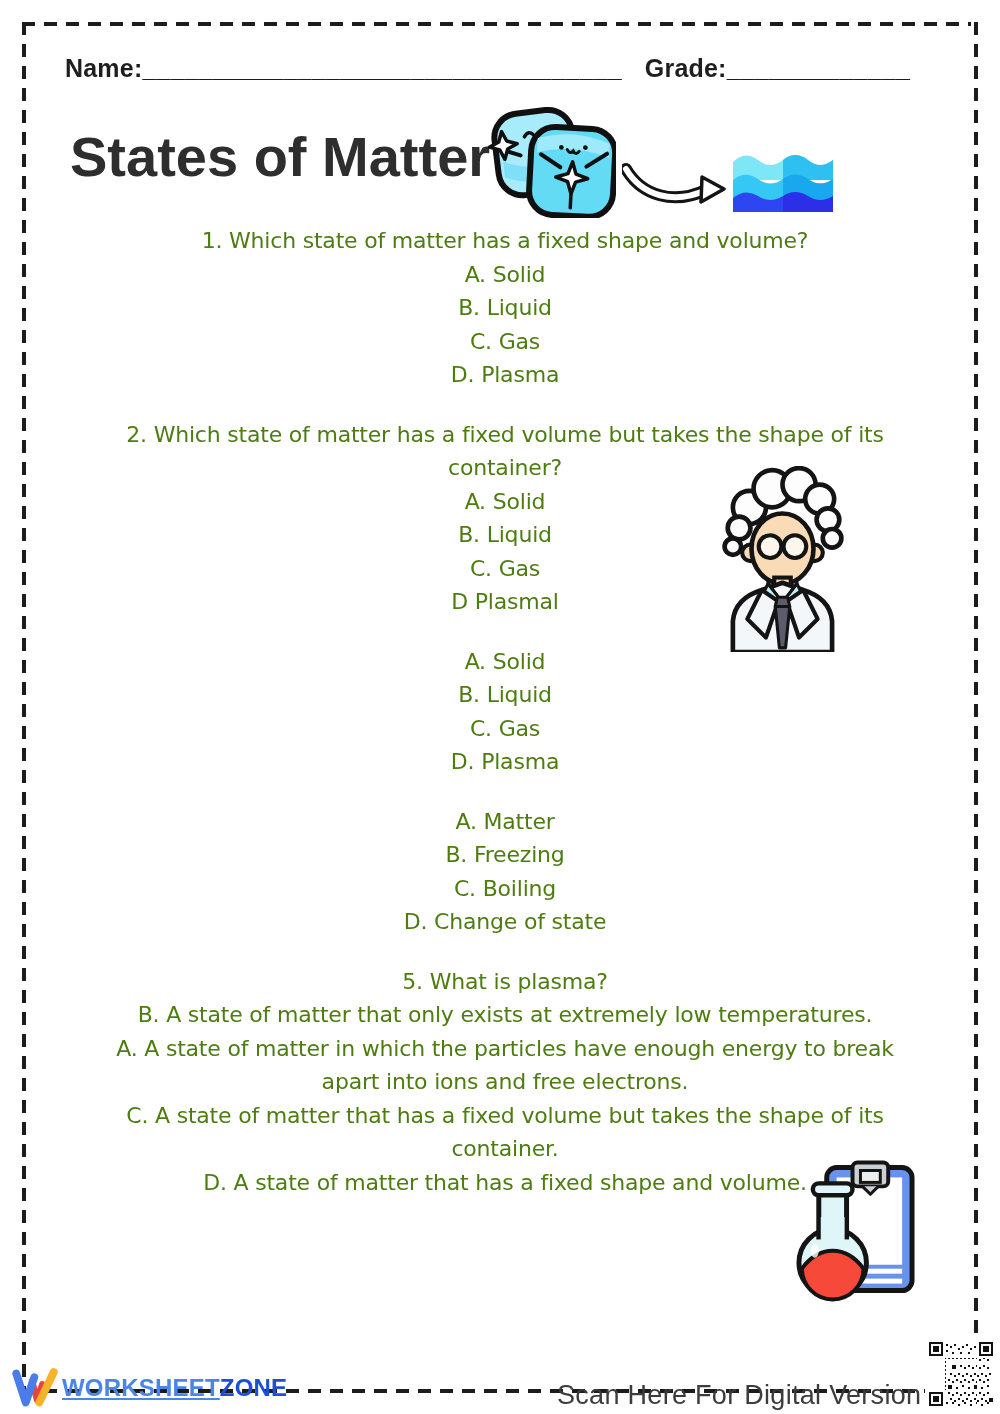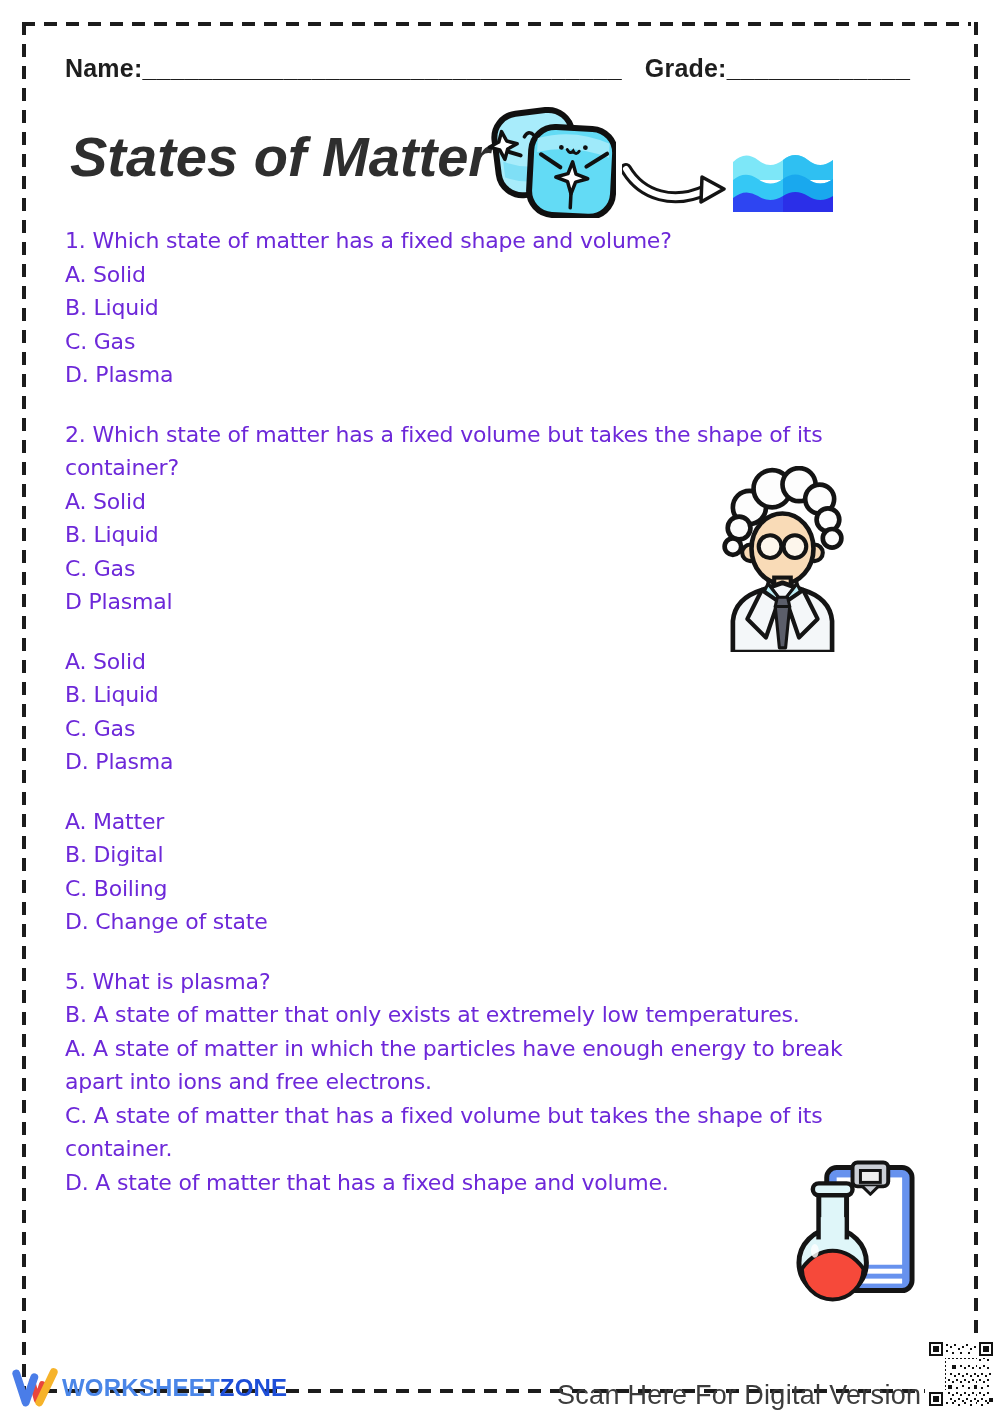--- a/index.html
+++ b/index.html
@@ -19,38 +19,38 @@
   .border-left   { left:22px;  top:22px; height:1371px; }
   .border-right  { left:974px; top:22px; height:1371px; }
 
   .header-row {
     position:absolute; left:65px; top:54px; width:845px;
     display:flex; justify-content:space-between;
     font-weight:700; font-size:25px; color:#1e1e1e; letter-spacing:0.2px;
   }
   .page-title {
     position:absolute; left:70px; top:124px;
-    font-size:56px; font-weight:700; color:#2e2e2e; letter-spacing:0px;font-style:italic;
+    font-size:56px; font-weight:700; color:#2e2e2e; letter-spacing:0px;
   }
   .abs { position:absolute; }
 
   .questions {
     position:absolute; left:65px; top:224px; width:880px;
     font-family:"DejaVu Sans", sans-serif;
-    font-size:22px; line-height:33.5px; color:#6d28d9; letter-spacing:-0.2px;
+    font-size:22px; line-height:33.5px; color:#4d7c0f; letter-spacing:-0.2px;text-align:center;
   }
   .q-block { margin-bottom:26px; }
   .pre { white-space:pre-line; }
 
   .footer-logo {
     position:absolute; left:12px; top:1364px; height:48px;
     display:flex; align-items:center; gap:4px; z-index:3;
   }
   .logo-text { font-size:24px; font-weight:700; letter-spacing:0.2px; }
-  .logo-worksheet { color:#4a86e8; }
+  .logo-worksheet { color:#4a86e8;text-decoration:underline; }
   .logo-zone { color:#1d4ed8; }
 
   .scan-text {
     position:absolute; left:557px; top:1380px; z-index:2;
     font-size:27px; font-weight:500; color:#3c3c3c; letter-spacing:0.3px;
   }
   .qr-box {
     position:absolute; left:925px; top:1335px; width:72px; height:77px;
     background:#ffffff; display:flex; align-items:center; justify-content:center;
     z-index:4;
@@ -137,21 +137,21 @@
       <div class="pre">D Plasmal</div>
     </div>
     <div class="q-block">
       <div class="pre">A. Solid</div>
       <div class="pre">B. Liquid</div>
       <div class="pre">C. Gas</div>
       <div class="pre">D. Plasma</div>
     </div>
     <div class="q-block">
       <div class="pre">A. Matter</div>
-      <div class="pre">B. Digital</div>
+      <div class="pre">B. Freezing</div>
       <div class="pre">C. Boiling</div>
       <div class="pre">D. Change of state</div>
     </div>
     <div class="q-block">
       <div class="pre">5. What is plasma?</div>
       <div class="pre">B. A state of matter that only exists at extremely low temperatures.</div>
       <div class="pre">A. A state of matter in which the particles have enough energy to break
 apart into ions and free electrons.</div>
       <div class="pre">C. A state of matter that has a fixed volume but takes the shape of its
 container.</div>

